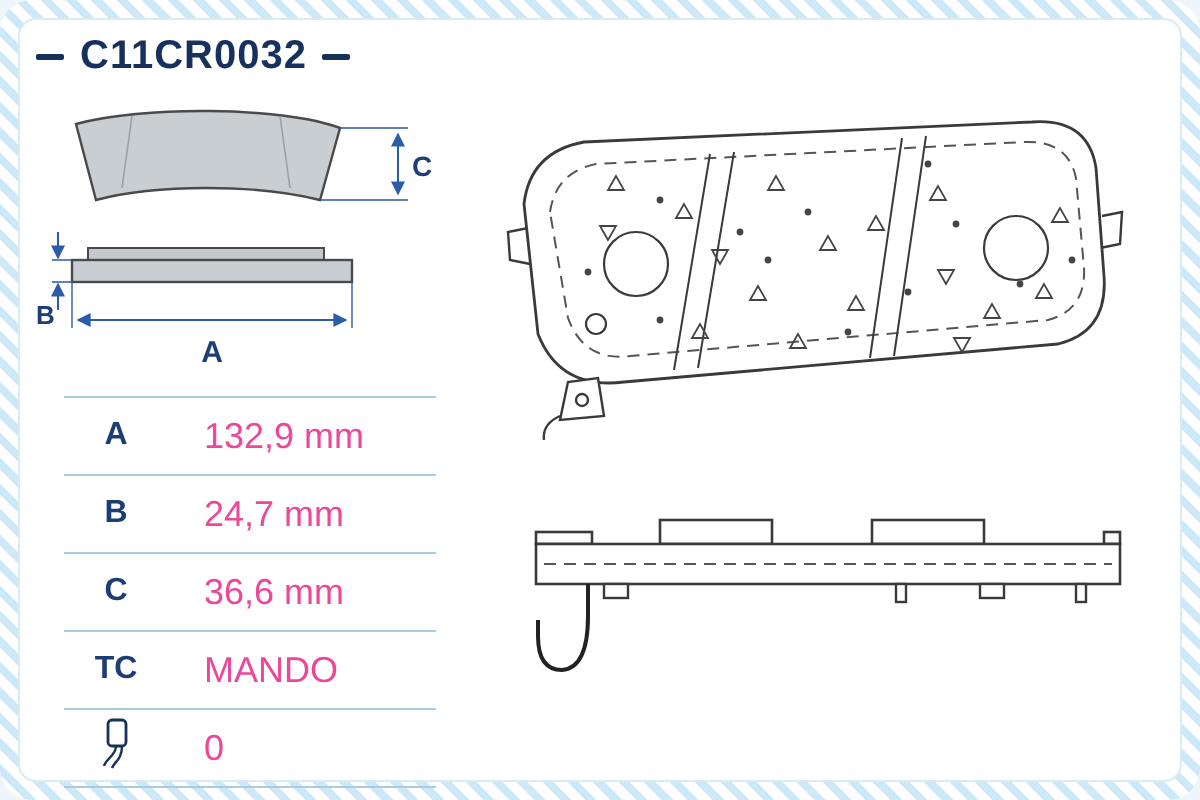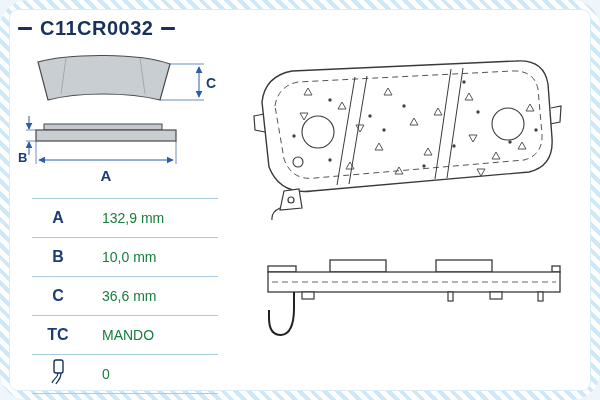--- a/index.html
+++ b/index.html
@@ -1,38 +1,38 @@
 <!DOCTYPE html>
 <html><head>
 <meta charset="utf-8">
 <style>
   html,body{margin:0;padding:0;background:#eef6fb;}
   .stage{
     position:relative;width:600px;height:400px;box-sizing:border-box;
     background:repeating-linear-gradient(45deg,#cde8f6 0 4px,#ffffff 4px 9px);
-    border-radius:28px;overflow:hidden;
+    border-radius:16px;overflow:hidden;
     font-family:"Liberation Sans",sans-serif;
   }
   .inner{
     position:absolute;inset:9px;background:#ffffff;border-radius:9px;
     border:1px solid #d8ecf7;
   }
   .title-row{position:absolute;left:8px;top:7px;display:flex;align-items:center;gap:8px;}
   .dash{width:14px;height:3px;background:#16325c;border-radius:1px;}
   .part-number{font-size:20px;font-weight:bold;color:#16325c;letter-spacing:.5px;}
 
   .left-drawing{position:absolute;left:8px;top:40px;}
   .main-drawing{position:absolute;left:228px;top:40px;}
   .bottom-drawing{position:absolute;left:228px;top:212px;}
 
   .spec-table{position:absolute;left:22px;top:188px;width:186px;}
   .spec-row{display:flex;align-items:center;height:38px;border-top:1px solid #a9cde0;}
   .spec-row:last-child{border-bottom:1px solid #a9cde0;}
   .spec-label{width:52px;text-align:center;font-weight:bold;font-size:16px;color:#1c3e74;}
-  .spec-value{font-size:14px;color:#15803d;padding-left:18px;}
+  .spec-value{font-size:18px;color:#ec4899;padding-left:18px;}
   .dim-text{font-weight:bold;fill:#1c3e74;font-family:"Liberation Sans",sans-serif;}
 </style>
 </head>
 <body>
 
 <div class="stage">
   <div class="inner">
 
     <div class="title-row">
       <span class="dash"></span>
@@ -75,21 +75,21 @@
       </svg>
     </div>
 
     <div class="spec-table">
       <div class="spec-row">
         <div class="spec-label">A</div>
         <div class="spec-value">132,9 mm</div>
       </div>
       <div class="spec-row">
         <div class="spec-label">B</div>
-        <div class="spec-value">10,0 mm</div>
+        <div class="spec-value">24,7 mm</div>
       </div>
       <div class="spec-row">
         <div class="spec-label">C</div>
         <div class="spec-value">36,6 mm</div>
       </div>
       <div class="spec-row">
         <div class="spec-label">TC</div>
         <div class="spec-value">MANDO</div>
       </div>
       <div class="spec-row">

